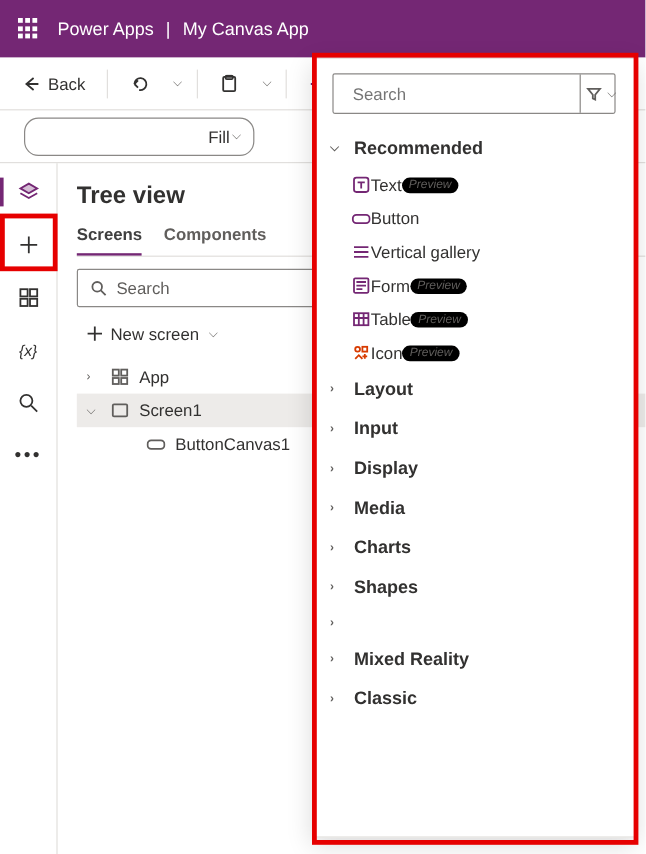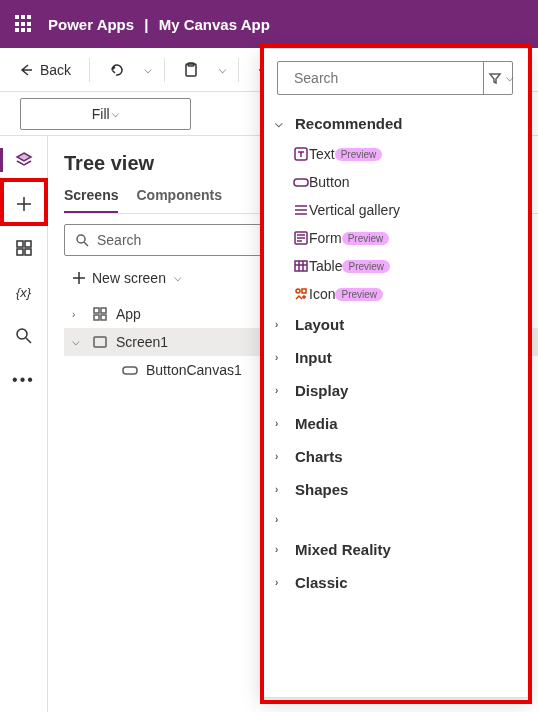--- a/index.html
+++ b/index.html
@@ -2,31 +2,31 @@
 <html><head>
 <meta charset="utf-8">
 <style>
   * { box-sizing: border-box; margin: 0; padding: 0; font-family: "Segoe UI", -apple-system, sans-serif; }
   body { width: 538px; height: 712px; overflow: hidden; background: #fff; position: relative; }
 
   
   .header { height: 48px; background: #742774; color: #fff; display: flex; align-items: center; padding: 0 12px; }
   .waffle { width: 24px; height: 24px; display: flex; flex-wrap: wrap; gap: 2px; padding: 3px; }
   .waffle span { width: 4px; height: 4px; background: #fff; }
-  .header-title { margin-left: 12px; font-size: 15px; font-weight: 700; }
+  .header-title { margin-left: 12px; font-size: 15px; font-weight: 400; }
 
   
   .toolbar { height: 44px; border-bottom: 1px solid #e1dfdd; display: flex; align-items: center; padding: 0 8px; gap: 4px; background: #fff; }
   .tool-btn { display: flex; align-items: flex-start; gap: 6px; padding: 6px 10px; font-size: 14px; color: #323130; background: transparent; border: none; cursor: pointer; border-radius: 2px; }
   .divider { width: 1px; height: 24px; background: #e1dfdd; margin: 0 4px; }
   .chev { font-size: 10px; color: #605e5c; margin-left: 2px; }
 
   
   .subbar { height: 44px; display: flex; align-items: center; padding: 0 20px; border-bottom: 1px solid #e1dfdd; }
-  .fill-dd { width: 171px; height: 32px; border: 1px solid #8a8886; border-radius: 2px; display: flex; align-items: center; justify-content: center; padding: 0 10px; font-size: 14px; color: #323130; background: #fff; cursor: pointer; }
+  .fill-dd { width: 192px; height: 32px; border: 1px solid #8a8886; border-radius: 12px; display: flex; align-items: center; justify-content: flex-end; padding: 0 10px; font-size: 14px; color: #323130; background: #fff; cursor: pointer; }
 
   
   .main { display: flex; height: calc(100% - 48px - 44px - 44px); position: relative; }
 
   
   .rail { width: 48px; border-right: 1px solid #e1dfdd; display: flex; flex-direction: column; align-items: center; padding-top: 8px; gap: 12px; position: relative; }
   .rail-btn { width: 32px; height: 32px; display: flex; align-items: center; justify-content: center; color: #323130; cursor: pointer; border-radius: 2px; }
   .rail-btn.active::before { content: ""; position: absolute; left: 0; width: 3px; height: 24px; background: #742774; }
   .rail-btn svg { width: 18px; height: 18px; }
 
@@ -52,21 +52,21 @@
   .fly-search { height: 34px; border: 1px solid #8a8886; border-radius: 2px; display: flex; align-items: center; padding: 0 8px; gap: 8px; }
   .fly-search input { border: none; outline: none; flex: 1; font-size: 14px; color: #323130; }
   .fly-filter { display: flex; align-items: center; gap: 2px; padding: 0 4px; border-left: 1px solid #8a8886; height: 100%; color: #605e5c; }
   .fly-list { flex: 1; overflow-y: auto; padding: 4px 8px 8px 8px; }
   .fly-list::-webkit-scrollbar { width: 10px; }
   .fly-list::-webkit-scrollbar-thumb { background: #c8c6c4; border-radius: 5px; }
   .cat-head { display: flex; align-items: center; gap: 8px; padding: 8px 6px; font-size: 15px; font-weight: 600; color: #323130; cursor: pointer; }
   .cat-head .arr { font-size: 10px; color: #605e5c; width: 12px; }
   .fly-item { display: flex; align-items: center; padding: 6px 6px 6px 24px; font-size: 14px; color: #323130; cursor: pointer; }
   .fly-item .fi-icon { width: 16px; height: 16px; display: inline-flex; align-items: center; justify-content: center; }
-  .preview-badge { font-size: 10px; background: #f0abfc; color: #605e5c; padding: 1px 6px; border-radius: 8px; }
+  .preview-badge { font-size: 10px; background: #000000; color: #605e5c; padding: 1px 6px; border-radius: 8px; font-style: italic; }
 
   
   .highlight { position: absolute; border: 4px solid #e60000; pointer-events: none; z-index: 100; }
   .hl-insert { top: 44px; left: 260px; width: 272px; height: 660px; }
   .hl-plus { top: 178px; left: 0; width: 48px; height: 48px; }
 
   .ico-stroke { stroke: currentColor; stroke-width: 1.5; fill: none; }
 </style>
 </head>
 <body>

